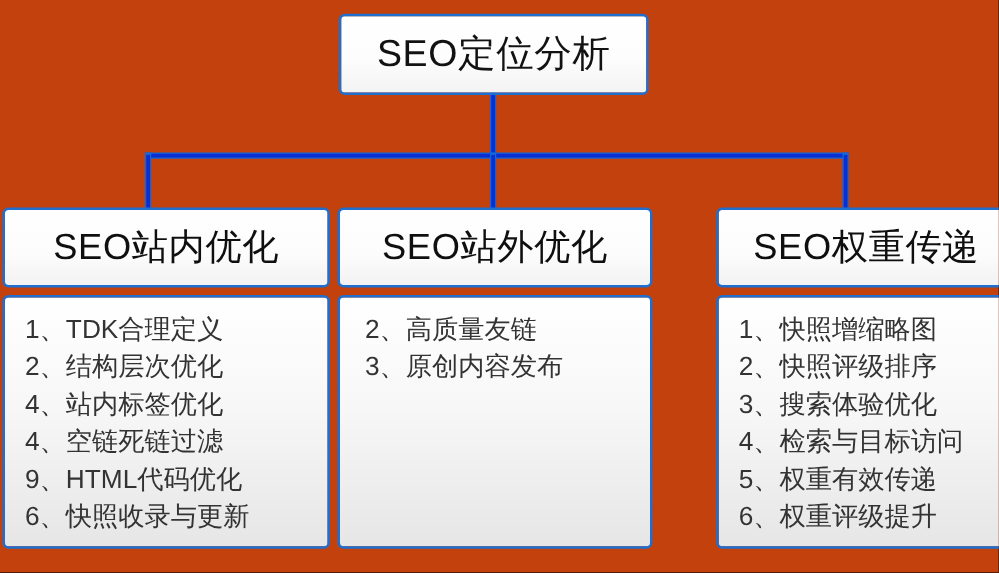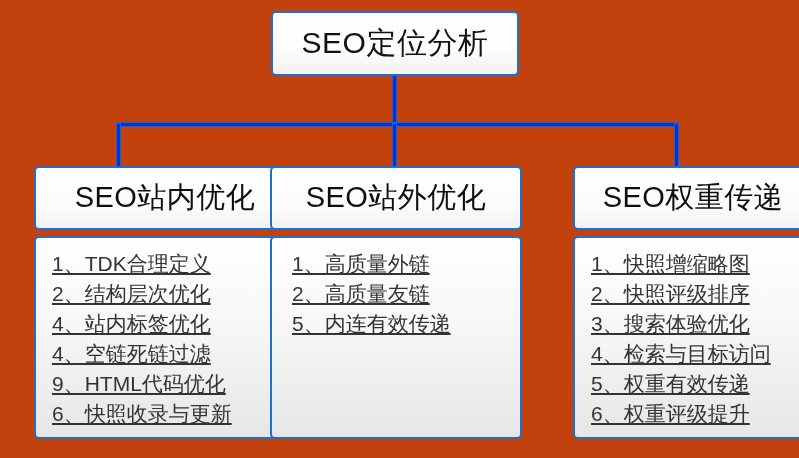--- a/index.html
+++ b/index.html
@@ -103,21 +103,21 @@
     font-size: 30px;
     letter-spacing: 0.5px;
     color: #121212;
     white-space: nowrap;
   }
 
   .col {
     position: absolute;
     top: 166px;
   }
-  .col-1 { left: 2px;   width: 262px; margin-left: 32px; }
+  .col-1 { left: 2px;   width: 262px; }
   .col-2 { left: 270px; width: 252px; border-radius: 30px; }
   .col-3 { left: 557px; width: 240px; padding-left: 16px; }
 
   .col-head {
     box-sizing: border-box;
     border: 2px solid #1f6fd0;
     border-radius: 5px;
     background: linear-gradient(180deg, #ffffff 0%, #fcfcfc 60%, #f2f2f2 100%);
     height: 64px;
     display: flex;
@@ -145,21 +145,20 @@
   }
   .col-1 .col-body { padding-left: 16px; }
   .col-2 .col-body { padding-left: 20px; }
   .col-3 .col-body { padding-left: 16px; }
 
   .item {
     font-size: 21px;
     line-height: 30px;
     color: #333333;
     white-space: nowrap;
-    text-decoration: underline;
   }
 </style>
 </head>
 <body>
 
 <div id="canvas">
 
   <div class="conn stub-root"></div>
   <div class="conn-inner stub-root-inner"></div>
 
@@ -191,23 +190,22 @@
       <div class="item">9、HTML代码优化</div>
       <div class="item">6、快照收录与更新</div>
     </div>
   </div>
 
   <div class="col col-2">
     <div class="col-head">
       <span class="col-head-text">SEO站外优化</span>
     </div>
     <div class="col-body">
-      <div class="item">1、高质量外链</div>
       <div class="item">2、高质量友链</div>
-      <div class="item">5、内连有效传递</div>
+      <div class="item">3、原创内容发布</div>
     </div>
   </div>
 
   <div class="col col-3">
     <div class="col-head">
       <span class="col-head-text">SEO权重传递</span>
     </div>
     <div class="col-body">
       <div class="item">1、快照增缩略图</div>
       <div class="item">2、快照评级排序</div>

